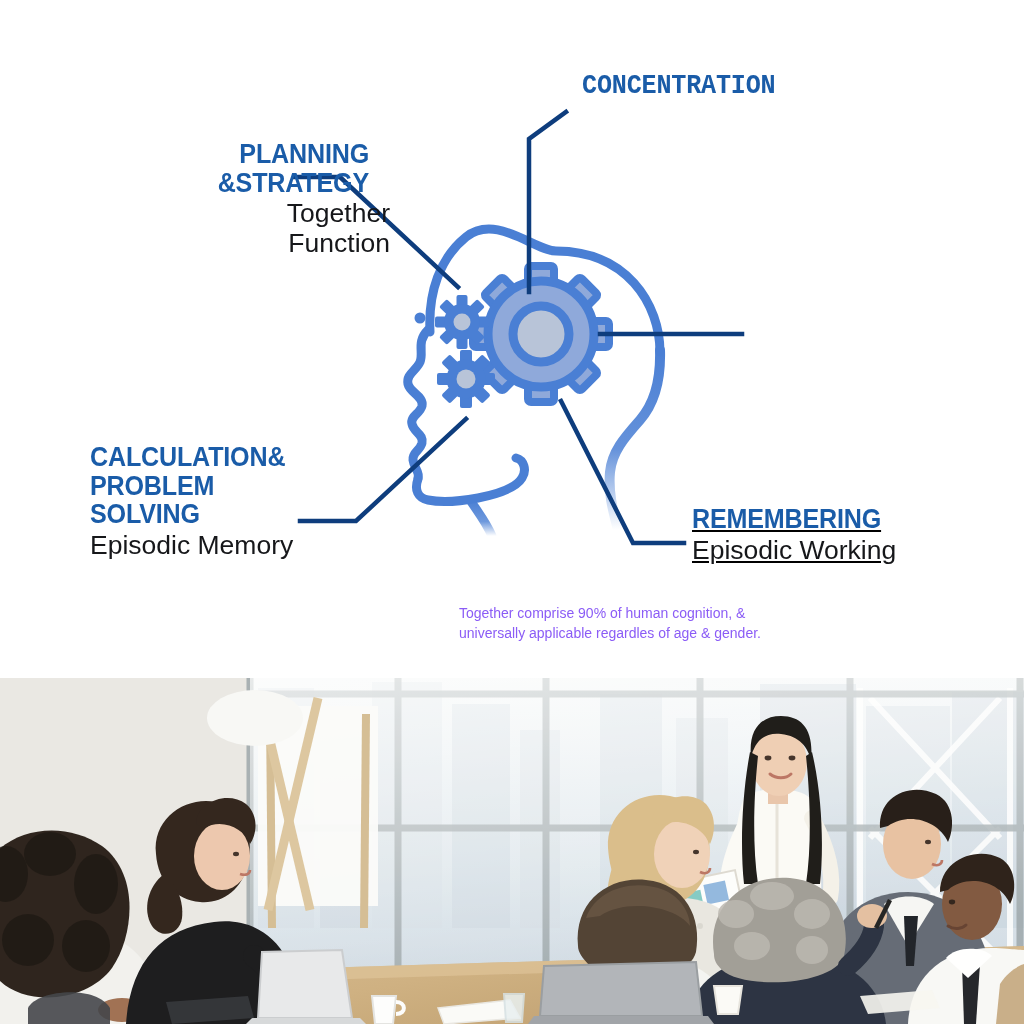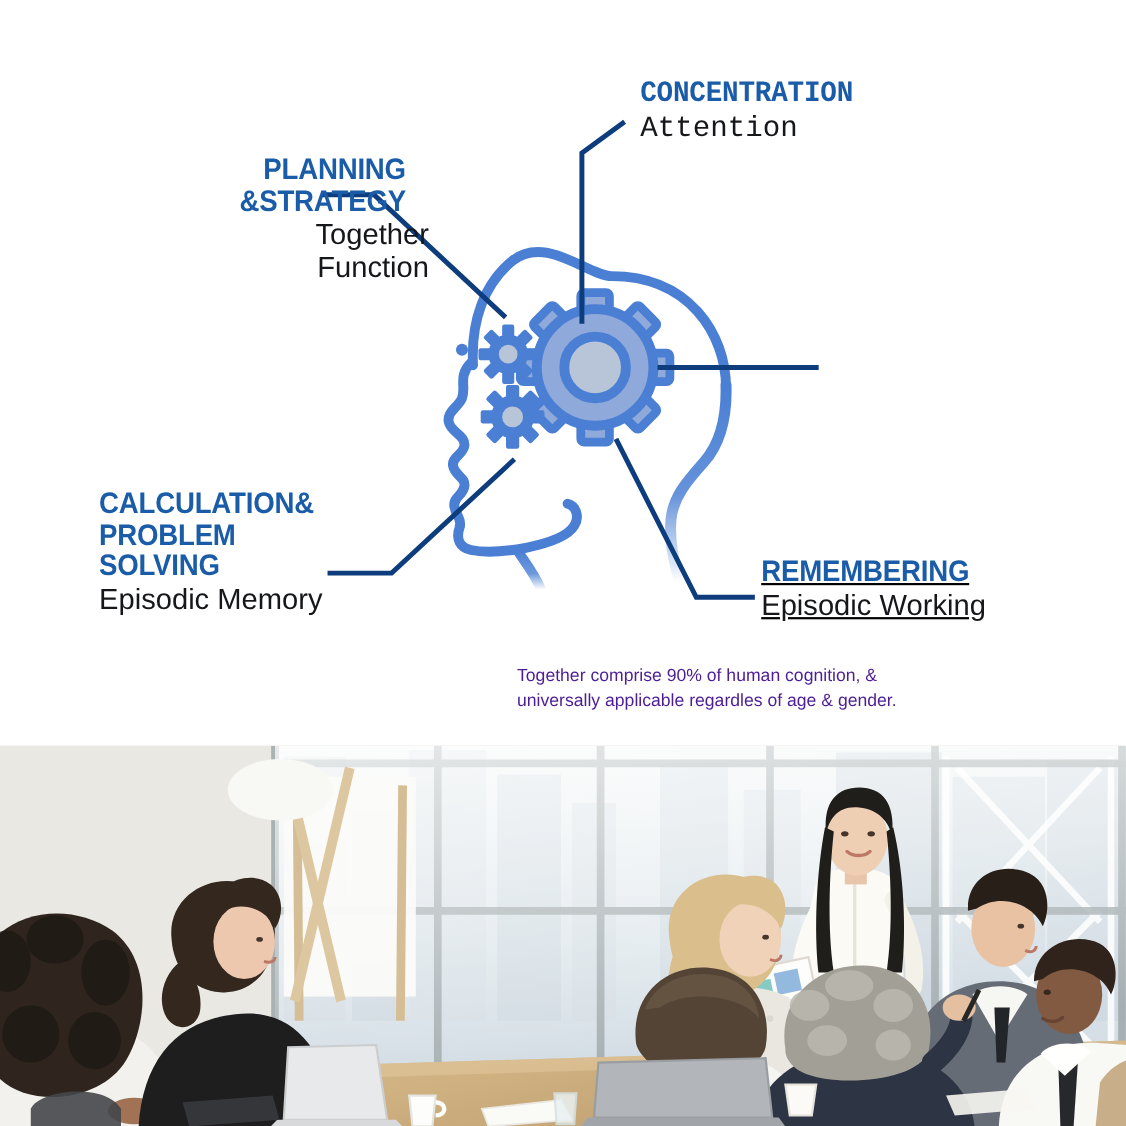--- a/index.html
+++ b/index.html
@@ -66,26 +66,26 @@
   
   #lbl-planning   { left: 90px;  top: 140px; width: 300px; text-align: right; }
   #lbl-concentration { left: 582px; top: 72px; width: 330px; font-family: Liberation Mono, monospace; }
   #lbl-speed      { left: 748px; top: 272px; width: 260px; }
   #lbl-calculation{ left: 90px;  top: 443px; width: 320px; }
   #lbl-remembering{ left: 692px; top: 505px; width: 320px; text-decoration: underline; }
 
   
   #footer-note {
     position: absolute;
-    left: 470px; top: 604px;
+    left: 459px; top: 604px;
     width: 520px;
     z-index: 5;
-    font-size: 16px;
+    font-size: 14px;
     line-height: 1.42;
-    color: #4c1d95;
+    color: #8b5cf6;
     white-space: pre-line;
   }
 
   
   #photo {
     position: absolute;
     left: 0; top: 678px;
     width: 1024px; height: 346px;
     overflow: hidden;
     background: #cfcdc9;
@@ -264,21 +264,20 @@
 
     <div class="label" id="lbl-planning">
       <div class="title">PLANNING
 &amp;STRATEGY</div>
       <div class="sub">Together
 Function</div>
     </div>
 
     <div class="label" id="lbl-concentration">
       <div class="title">CONCENTRATION</div>
-      <div class="sub">Attention</div>
     </div>
 
 
     <div class="label" id="lbl-calculation">
       <div class="title">CALCULATION&amp;
 PROBLEM
 SOLVING</div>
       <div class="sub">Episodic Memory</div>
     </div>
 

